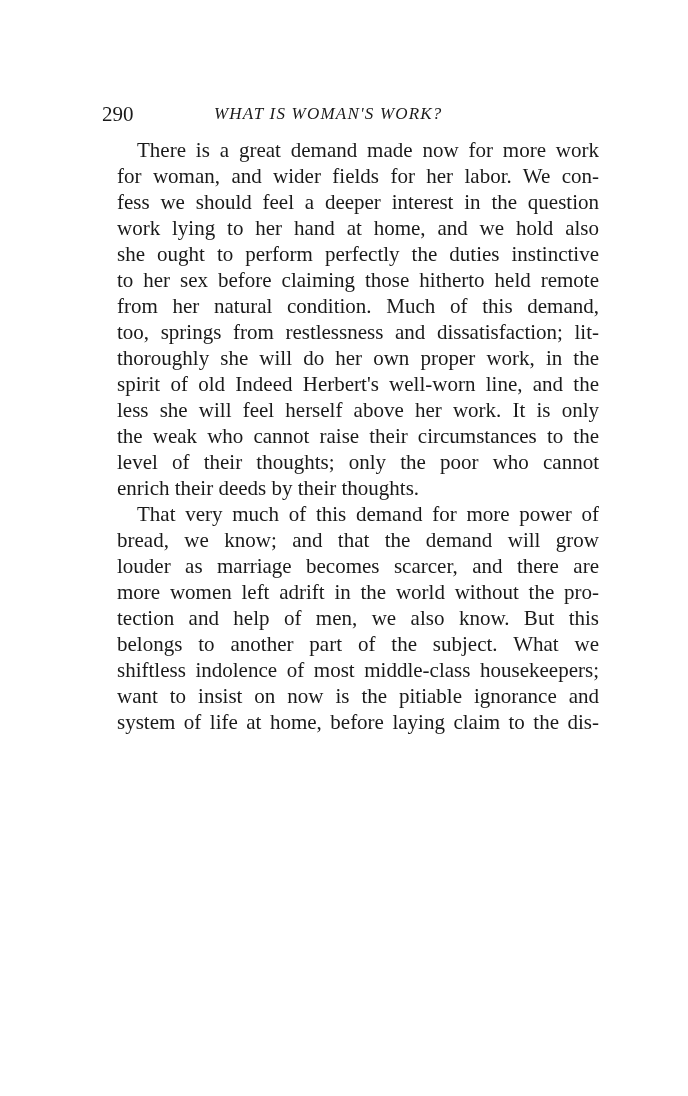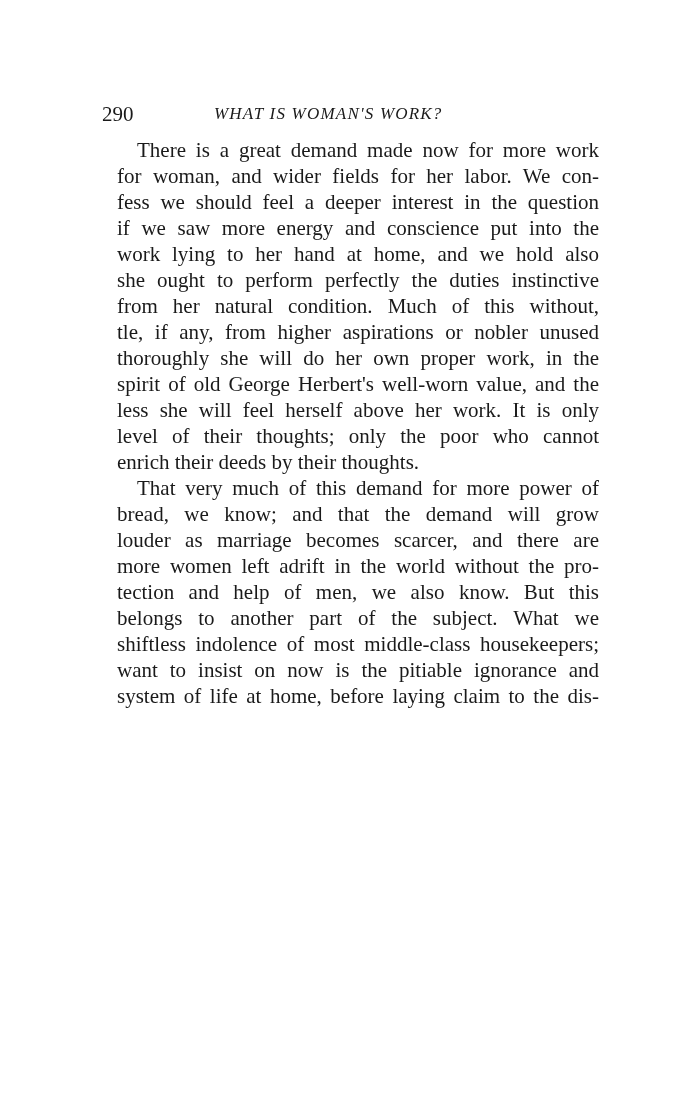--- a/index.html
+++ b/index.html
@@ -78,28 +78,29 @@
   <div class="running-head">
     <span class="page-number">290</span>
     <span class="running-title">WHAT IS WOMAN'S WORK?</span>
   </div>
 
   <div class="body-text">
     <div>
       <span class="line indent">There is a great demand made now for more work</span>
       <span class="line">for woman, and wider fields for her labor.  We con-</span>
       <span class="line">fess we should feel a deeper interest in the question</span>
-      <span class="line">if we saw more energy and conscience put into the</span>
       <span class="line">work lying to her hand at home, and we hold also</span>
       <span class="line">she ought to perform perfectly the duties instinctive</span>
-      <span class="line">from her natural condition.  Much of this without,</span>
-      <span class="line">tle, if any, from higher aspirations or nobler unused</span>
+      <span class="line">to her sex before claiming those hitherto held remote</span>
+      <span class="line">from her natural condition.  Much of this demand,</span>
+      <span class="line">too, springs from restlessness and dissatisfaction; lit-</span>
       <span class="line">thoroughly she will do her own proper work, in the</span>
-      <span class="line">spirit of old George Herbert's well-worn value, and the</span>
+      <span class="line">spirit of old Indeed Herbert's well-worn line, and the</span>
       <span class="line">less she will feel herself above her work.  It is only</span>
+      <span class="line">the weak who cannot raise their circumstances to the</span>
       <span class="line">level of their thoughts; only the poor who cannot</span>
       <span class="line last">enrich their deeds by their thoughts.</span>
     </div>
     <div>
       <span class="line indent">That very much of this demand for more power of</span>
       <span class="line">bread, we know; and that the demand will grow</span>
       <span class="line">louder as marriage becomes scarcer, and there are</span>
       <span class="line">more women left adrift in the world without the pro-</span>
       <span class="line">tection and help of men, we also know.  But this</span>
       <span class="line">belongs to another part of the subject.  What we</span>

